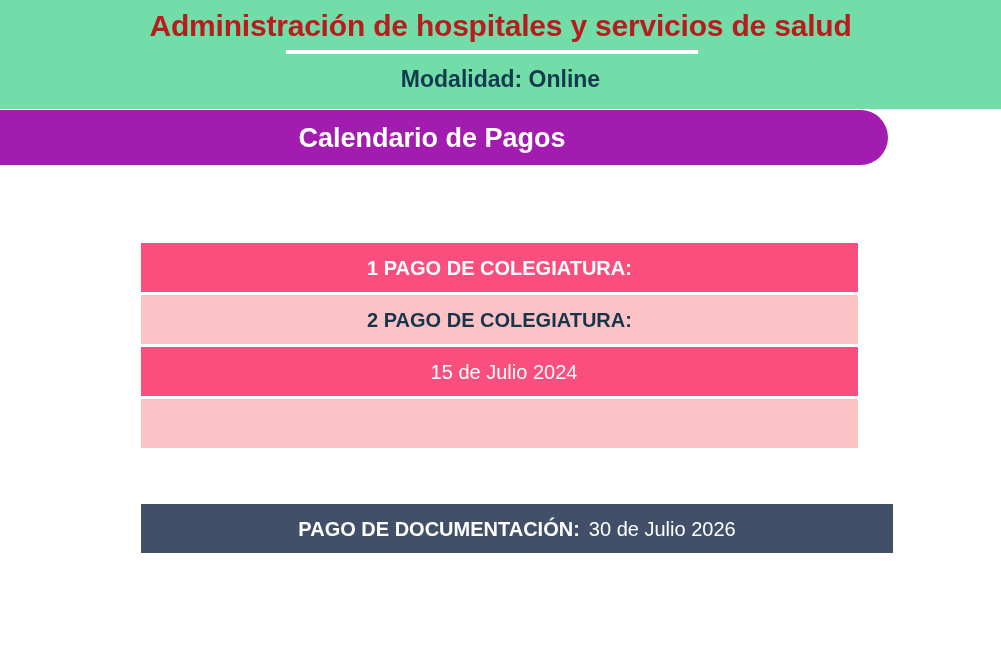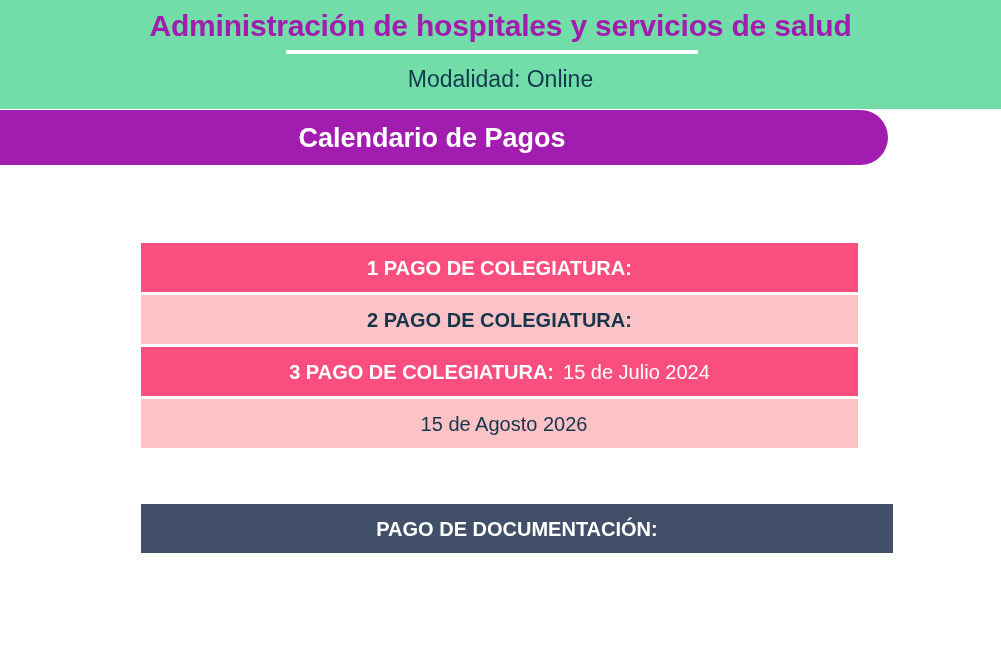--- a/index.html
+++ b/index.html
@@ -28,21 +28,21 @@
   }
 
   #course-title {
     position: absolute;
     left: 0;
     top: 6px;
     width: 1001px;
     text-align: center;
     font-size: 30px;
     font-weight: bold;
-    color: #a21caf;
+    color: #b91c1c;
     letter-spacing: -0.2px;
     line-height: 40px;
     white-space: nowrap;
   }
 
   #title-divider {
     position: absolute;
     left: 286px;
     top: 50px;
     width: 412px;
@@ -50,21 +50,21 @@
     background: #ffffff;
   }
 
   #modality-line {
     position: absolute;
     left: 0;
     top: 63px;
     width: 1001px;
     text-align: center;
     font-size: 23px;
-    font-weight: normal;
+    font-weight: bold;
     color: #123a4d;
     line-height: 32px;
     white-space: nowrap;
   }
 
   
   #calendar-banner {
     position: absolute;
     left: 0;
     top: 110px;
@@ -175,25 +175,24 @@
 
   <div class="payment-row alt-dark">
     <span class="payment-label">1 PAGO DE COLEGIATURA:</span>
   </div>
 
   <div class="payment-row alt-light">
     <span class="payment-label">2 PAGO DE COLEGIATURA:</span>
   </div>
 
   <div class="payment-row alt-dark">
-    <span class="payment-label">3 PAGO DE COLEGIATURA:</span>
     <span class="payment-date">15 de Julio 2024</span>
   </div>
 
   <div class="payment-row alt-light">
-    <span class="payment-date">15 de Agosto 2026</span>
   </div>
 
 </div>
 
 <div id="documentation-row">
   <span class="payment-label">PAGO DE DOCUMENTACIÓN:</span>
+  <span class="payment-date">30 de Julio 2026</span>
 </div>
 
 </body></html>

